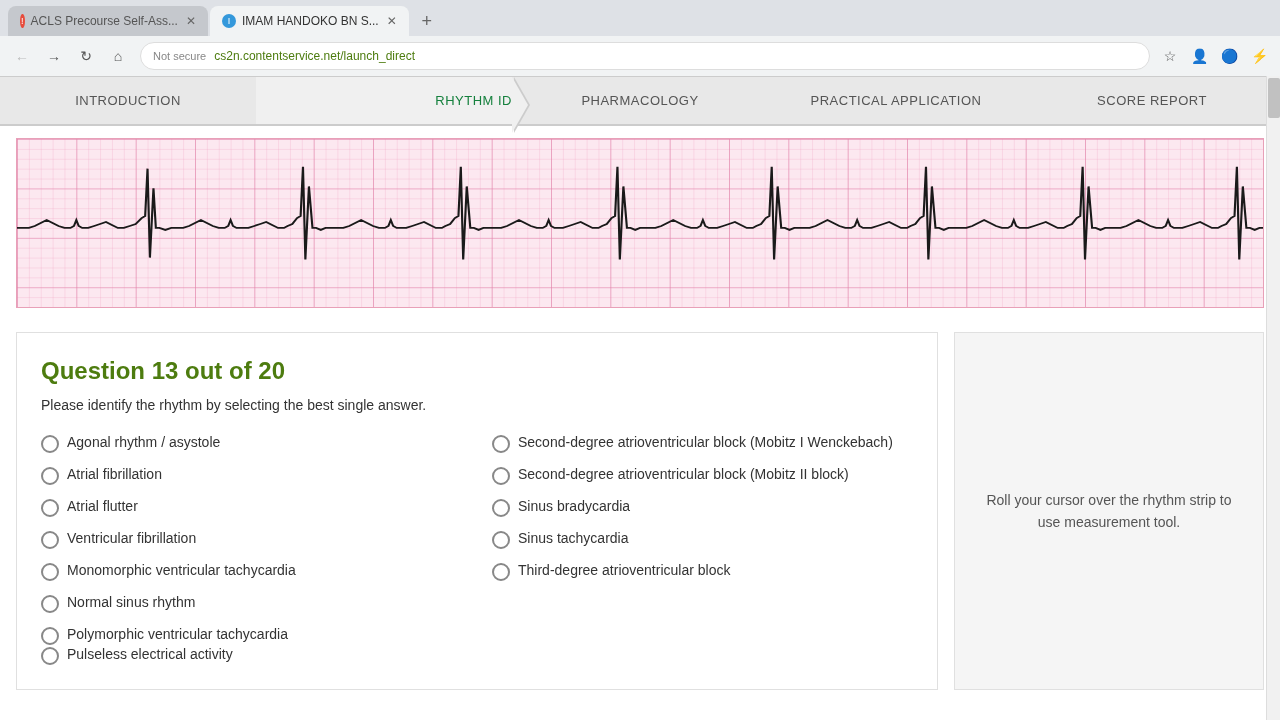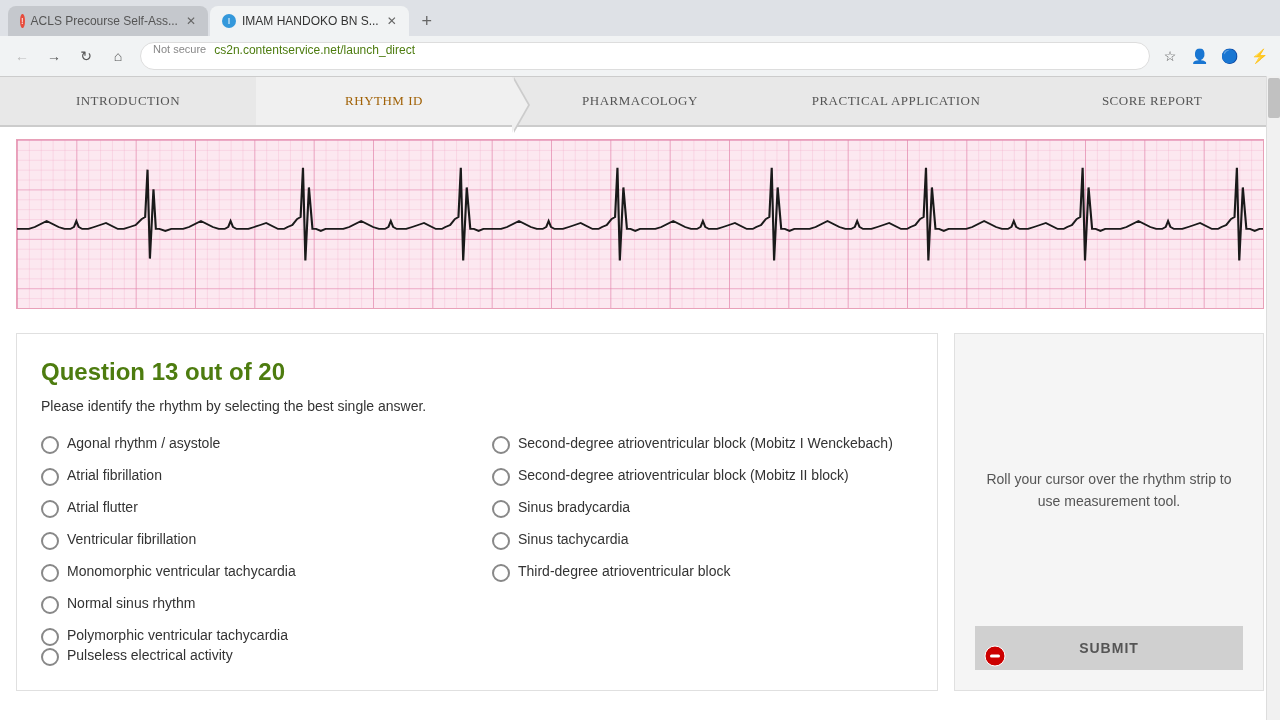--- a/index.html
+++ b/index.html
@@ -14,30 +14,30 @@
     .tab-favicon { width: 14px; height: 14px; margin-right: 6px; border-radius: 50%; display: flex; align-items: center; justify-content: center; font-size: 9px; }
     .tab-favicon.acls { background: #e74c3c; color: white; }
     .tab-favicon.imam { background: #3498db; color: white; }
     .tab-close { margin-left: 8px; color: #666; font-size: 12px; cursor: pointer; }
     .new-tab { width: 28px; height: 28px; display: flex; align-items: center; justify-content: center; color: #666; font-size: 18px; margin-left: 4px; }
 
     .address-bar { display: flex; align-items: center; padding: 4px 8px; height: 40px; gap: 8px; background: #f1f3f4; }
     .nav-buttons { display: flex; gap: 4px; align-items: center; }
     .nav-btn { width: 28px; height: 28px; border-radius: 50%; display: flex; align-items: center; justify-content: center; cursor: pointer; color: #555; font-size: 14px; background: none; border: none; }
     .nav-btn.disabled { color: #bbb; cursor: default; }
-    .url-bar { flex: 1; height: 28px; border-radius: 14px; background: white; border: 1px solid #ddd; display: flex; padding: 0 12px; font-size: 12px; color: #333; gap: 8px; }
+    .url-bar { flex: 1; height: 28px; border-radius: 14px; background: white; border: 1px solid #ddd; display: flex; align-items: center; padding: 0 12px; font-size: 12px; color: #333; gap: 8px; }
     .url-bar .not-secure { color: #888; font-size: 11px; }
     .url-text { color: #4d7c0f; flex: 1; }
     .toolbar-icons { display: flex; gap: 6px; align-items: center; }
     .toolbar-icon { width: 24px; height: 24px; display: flex; align-items: center; justify-content: center; color: #555; font-size: 14px; cursor: pointer; }
 
     
     .nav-tabs { display: flex; background: #e8e8e8; border-bottom: 2px solid #ccc; }
-    .nav-tab { flex: 1; text-align: center; padding: 16px 0; font-size: 13px; font-weight: 500; color: #555; letter-spacing: 0.5px; cursor: pointer; position: relative; text-transform: uppercase; font-family: Liberation Serif, serif; }
-    .nav-tab.active { background: #f0f0f0; color: #a16207; }
+    .nav-tab { flex: 1; text-align: center; padding: 16px 0; font-size: 13px; font-weight: 500; color: #555; letter-spacing: 0.5px; cursor: pointer; position: relative; text-transform: uppercase; }
+    .nav-tab.active { background: #f0f0f0; color: #15803d; text-align: right; }
     .nav-tab.active::after {
       content: '';
       position: absolute;
       right: -16px;
       top: 0;
       width: 0;
       height: 0;
       border-top: 28px solid transparent;
       border-bottom: 28px solid transparent;
       border-left: 16px solid #f0f0f0;
@@ -267,26 +267,18 @@
           <label class="answer-label">Third-degree atrioventricular block</label>
         </div>
       </div>
     </div>
   </div>
 
   <div class="side-panel">
     <div class="side-text">
       <p>Roll your cursor over the rhythm strip to use measurement tool.</p>
     </div>
-    <div class="submit-btn-container">
-      <button class="submit-btn">SUBMIT</button>
-      
-      <svg class="no-icon" viewBox="0 0 24 24">
-        <circle cx="12" cy="12" r="10" fill="#cc0000" stroke="white" stroke-width="1"></circle>
-        <rect x="7" y="10.5" width="10" height="3" fill="white" rx="1.5"></rect>
-      </svg>
-    </div>
   </div>
 </div>
 
 <div class="scrollbar-track">
   <div class="scrollbar-thumb"></div>
 </div>
 
 </body></html>

